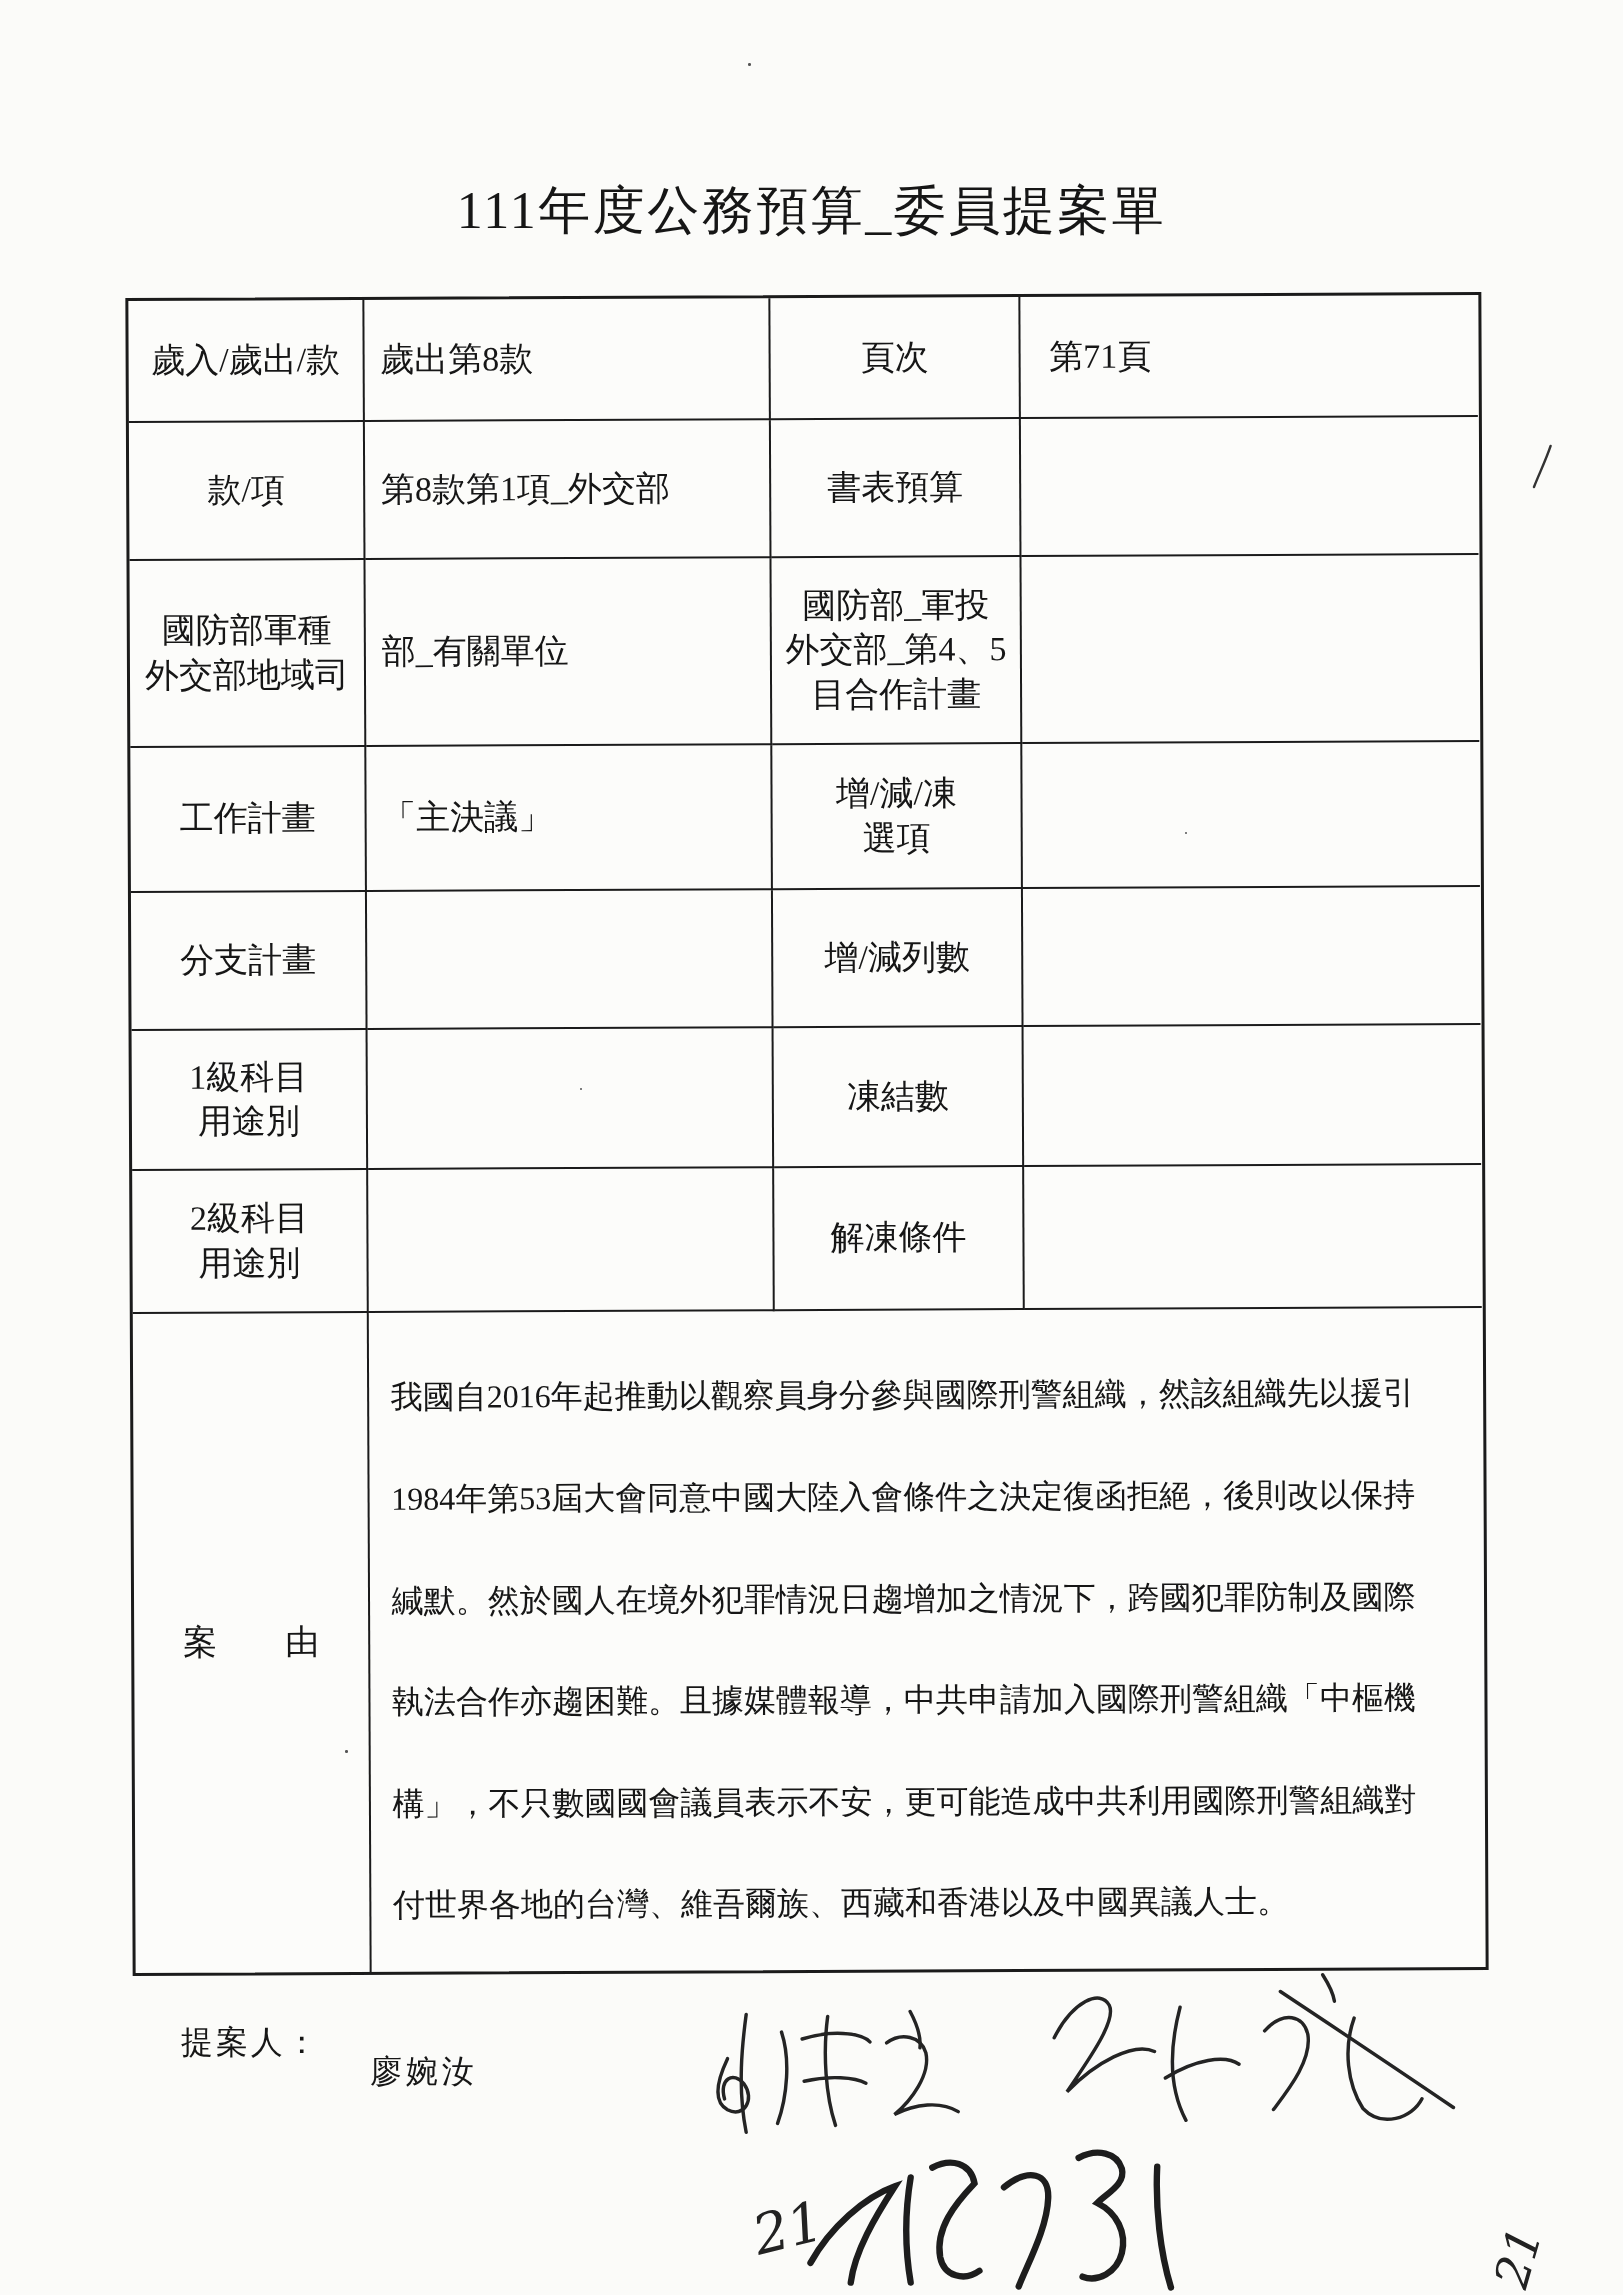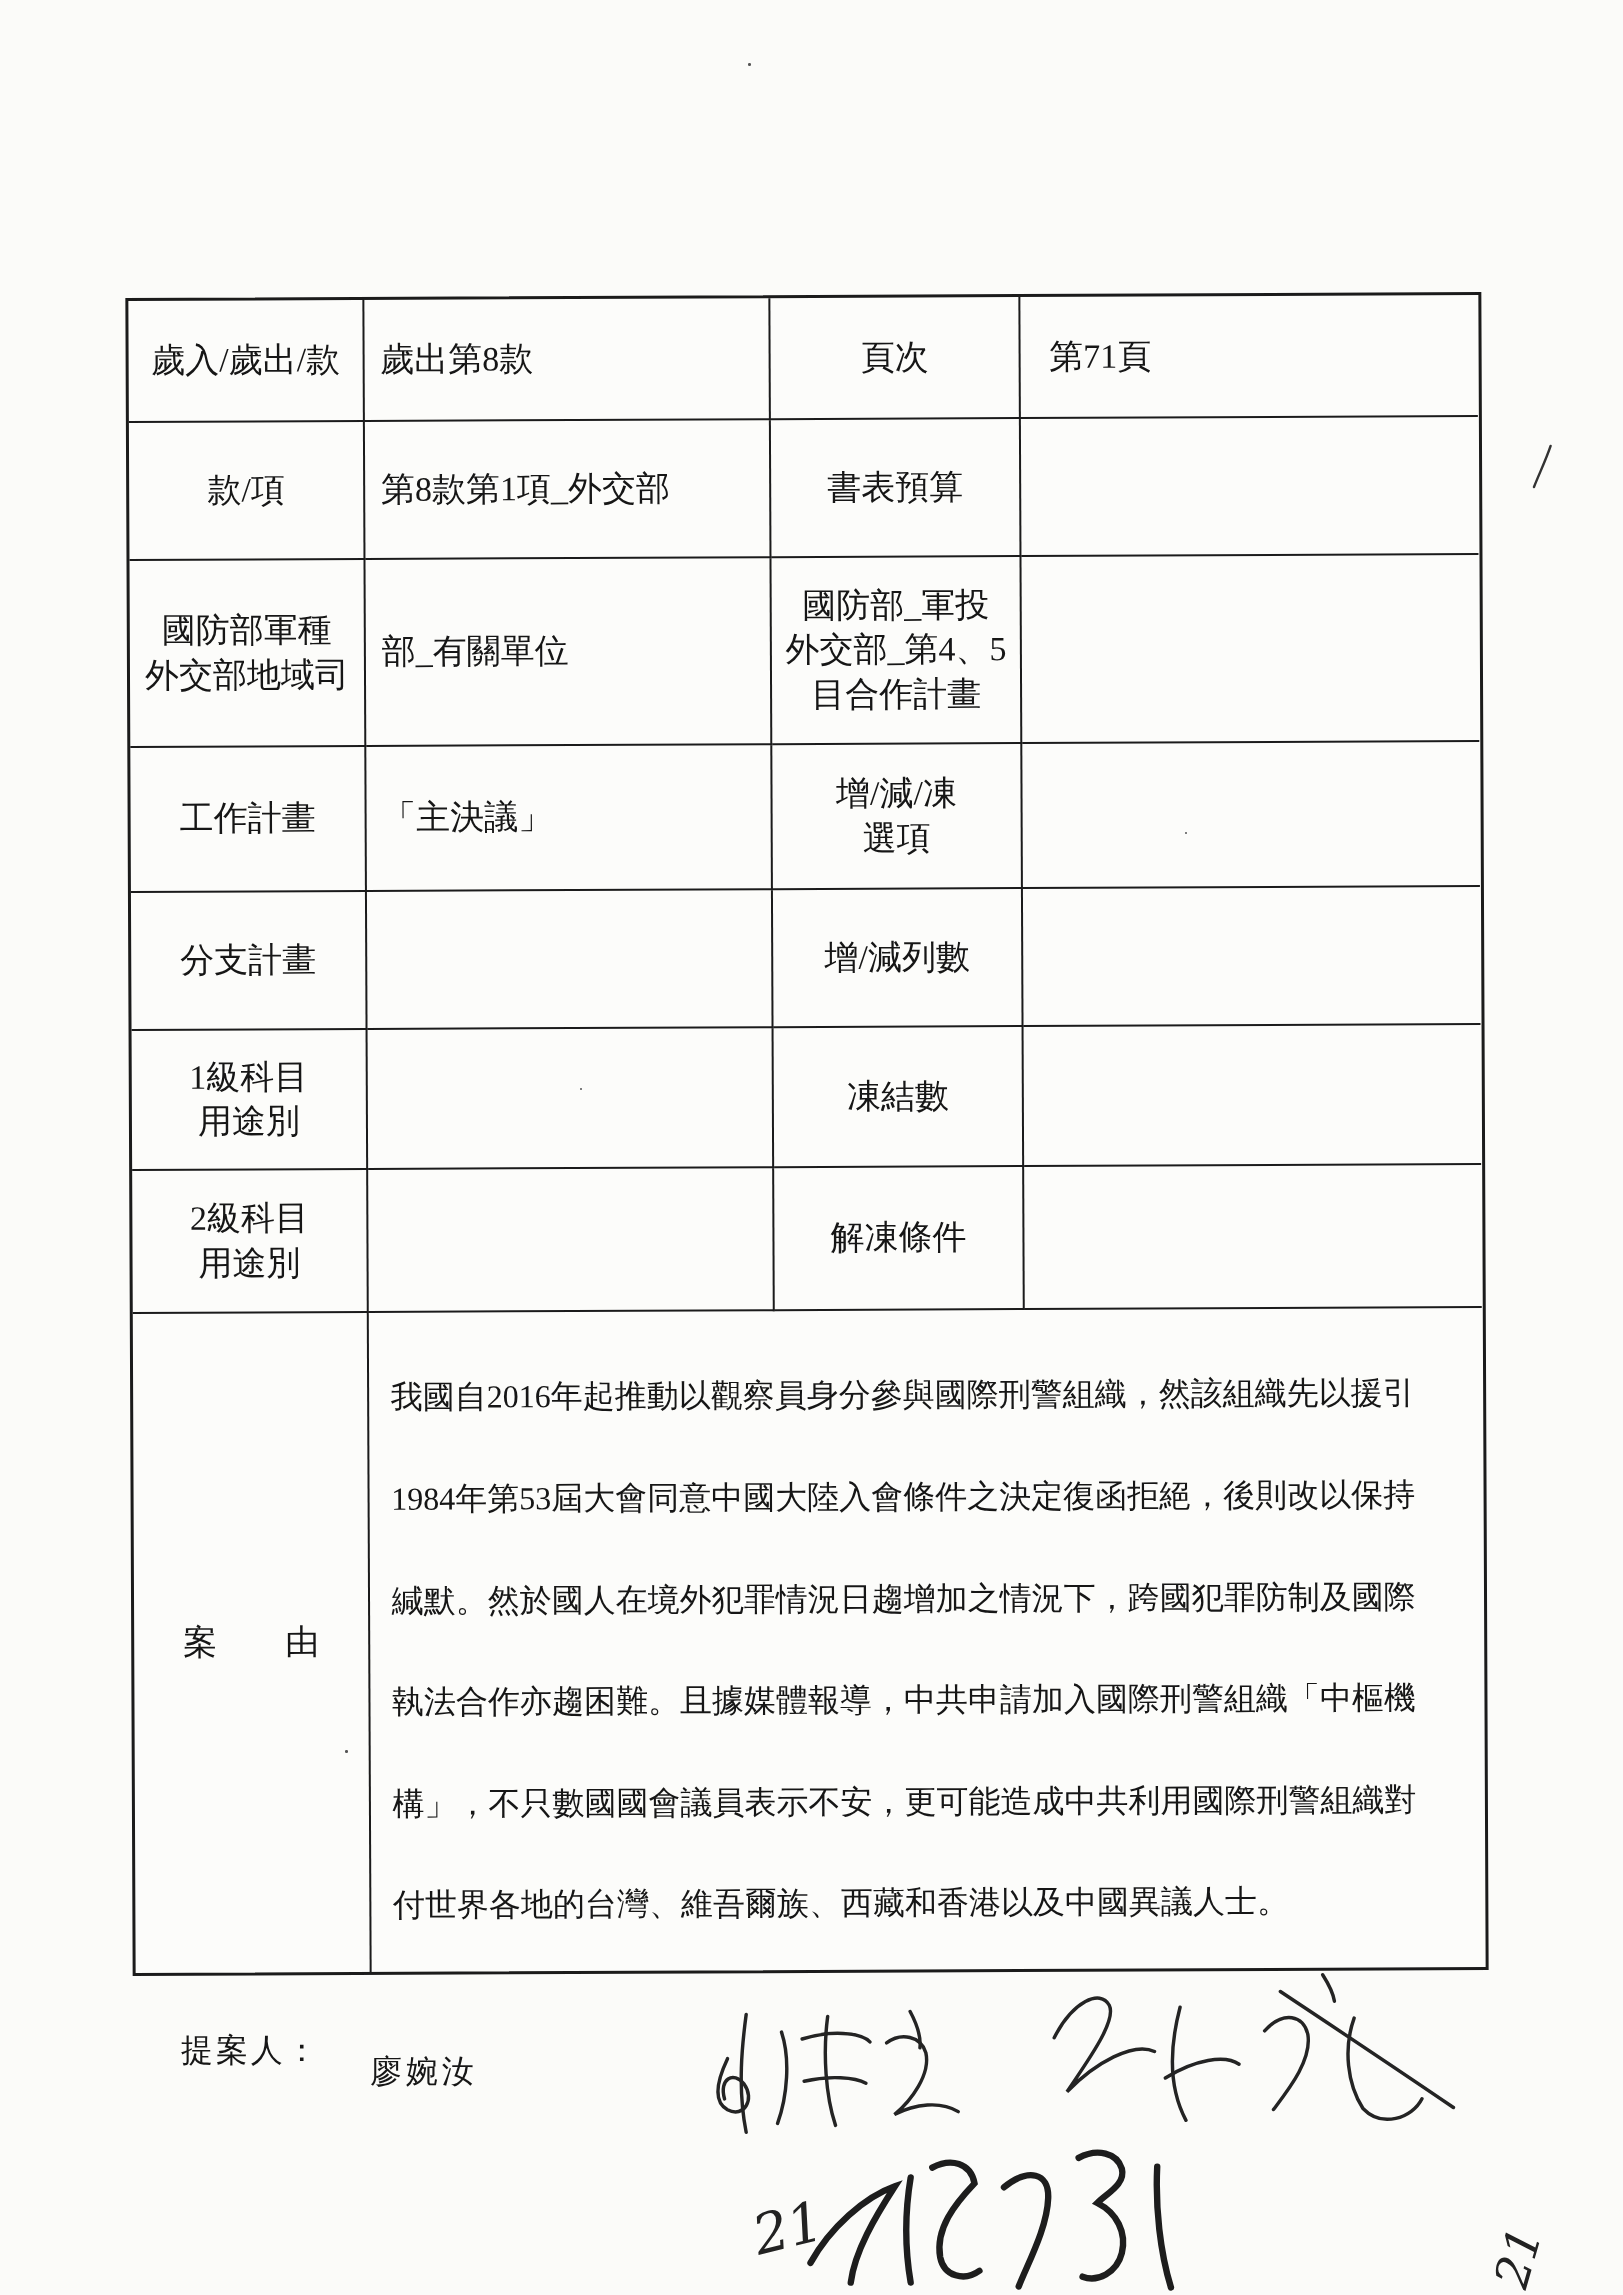--- a/index.html
+++ b/index.html
@@ -50,39 +50,40 @@
   }
   .case-line{
     height:60px;line-height:60px;
     white-space:nowrap;
     letter-spacing:0px;
   }
   .proposer{
     position:absolute;top:2021px;left:0;width:100%;
     font-size:32px;
   }
-  .proposer-label{position:absolute;left:181px;top:8px;letter-spacing:2.9px;}
+  .proposer-label{position:absolute;left:181px;top:0;letter-spacing:2.9px;}
   .proposer-name{position:absolute;left:370px;top:1px;letter-spacing:3.9px;margin-top:28px;}
   .hw{position:absolute;}
   .hw svg{display:block;}
   .hw-num{
     position:absolute;
     font-family:"DejaVu Serif","Liberation Serif",serif;
     font-style:italic;
     color:#222;
   }
   .hw-num-left{left:753px;top:2196px;font-size:55px;transform:rotate(-14deg);}
   .hw-num-right{left:1488px;top:2230px;font-size:47px;transform:rotate(-74deg);}
   .speck{position:absolute;background:#555;border-radius:50%;}
 </style>
 </head>
 <body>
 
 <div class="page">
 
+  <div class="page-title">111年度公務預算_委員提案單</div>
 
   <div class="budget-table">
 
     <div class="c lab">歲入/歲出/款</div>
     <div class="c val">歲出第8款</div>
     <div class="c lab">頁次</div>
     <div class="c val4">第71頁</div>
 
     <div class="c lab">款/項</div>
     <div class="c val">第8款第1項_外交部</div>

